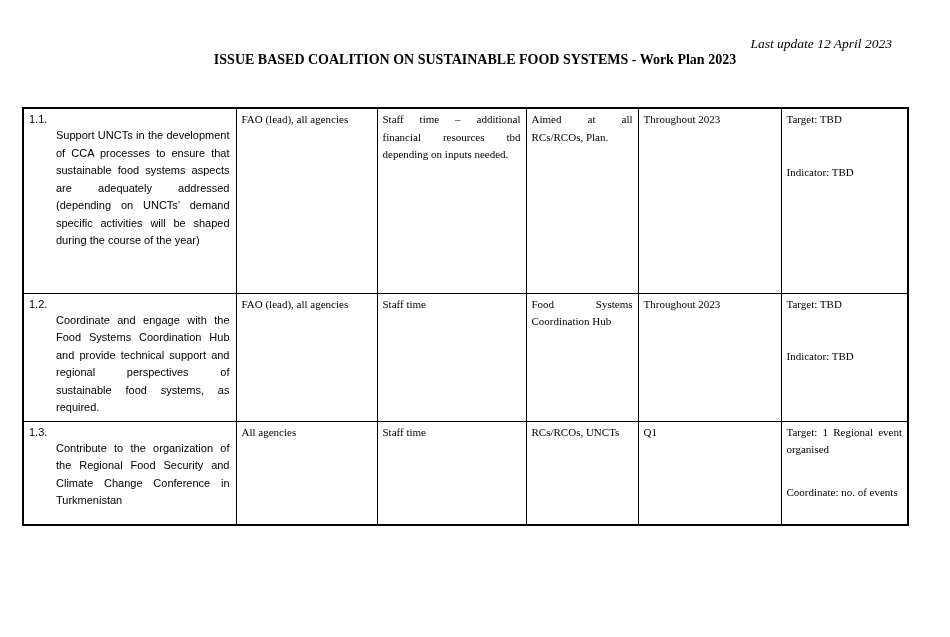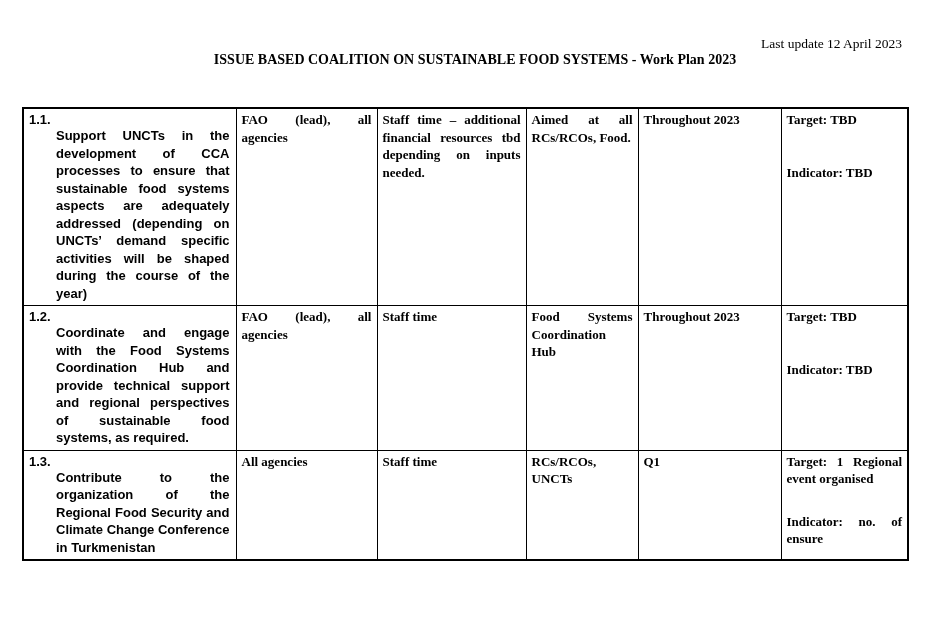--- a/index.html
+++ b/index.html
@@ -5,45 +5,44 @@
   :root{
     --header-bg:#1f3864;
     --header-text:#ffffff;
     --border:#000000;
   }
   *{box-sizing:border-box;margin:0;padding:0;}
   html,body{width:950px;height:637px;background:#ffffff;overflow:hidden;}
   body{font-family:"Liberation Serif", serif;color:#000;position:relative;}
 
   .last-update{
-    position:absolute;top:36px;right:48px;
-    font-size:13.5px;
+    position:absolute;top:36px;right:58px;
+    font-style:italic;font-size:13.5px;
     font-family:"Liberation Serif", serif;
   }
   .doc-title{
     position:absolute;top:52px;left:0;width:100%;
     text-align:center;font-weight:bold;font-size:14px;
     font-family:"Liberation Serif", serif;
   }
 
   table.workplan{
     position:absolute;left:22px;top:107px;
     width:885px;
     border-collapse:collapse;
     table-layout:fixed;
     border:2px solid var(--border);
   }
   table.workplan th, table.workplan td{
     border:1px solid var(--border);
     vertical-align:top;
     padding:2px 5px 3px 5px;
-    font-size:13px;
+    font-size:11px;
     line-height:17.5px;
     overflow:hidden;
-    font-weight:bold;
   }
   table.workplan th{
     background:var(--header-bg);
     color:var(--header-text);
     text-align:left;
     font-weight:bold;
     font-size:13.5px;
     font-family:"Liberation Serif", serif;
   }
   tr.header-row{height:69px;}
@@ -84,21 +83,21 @@
 
     <tr class="row-1">
       <td class="activity-cell">
         <div class="act">
           <span class="num">1.1.</span>
           <div class="act-text">Support UNCTs in the development of CCA processes to ensure that sustainable food systems aspects are adequately addressed (depending on UNCTs’ demand specific activities will be shaped during the course of the year)</div>
         </div>
       </td>
       <td class="serif-cell">FAO (lead), all agencies</td>
       <td class="serif-cell">Staff time – additional financial resources tbd depending on inputs needed.</td>
-      <td class="serif-cell">Aimed at all RCs/RCOs, Food.</td>
+      <td class="serif-cell">Aimed at all RCs/RCOs, Plan.</td>
       <td class="serif-cell">Throughout 2023</td>
       <td class="serif-cell">
         <p class="target-p gap-lg">Target: TBD</p>
         <p class="target-p">Indicator: TBD</p>
       </td>
     </tr>
 
     <tr class="row-2">
       <td class="activity-cell">
         <div class="act">
@@ -122,17 +121,17 @@
           <span class="num">1.3.</span>
           <div class="act-text">Contribute to the organization of the Regional Food Security and Climate Change Conference in Turkmenistan</div>
         </div>
       </td>
       <td class="serif-cell">All agencies</td>
       <td class="serif-cell">Staff time</td>
       <td class="serif-cell">RCs/RCOs, UNCTs</td>
       <td class="serif-cell">Q1</td>
       <td class="serif-cell">
         <p class="target-p gap-sm">Target: 1 Regional event organised</p>
-        <p class="target-p">Indicator: no. of ensure</p>
+        <p class="target-p">Coordinate: no. of events</p>
       </td>
     </tr>
   </tbody>
 </table>
 
 </body></html>

